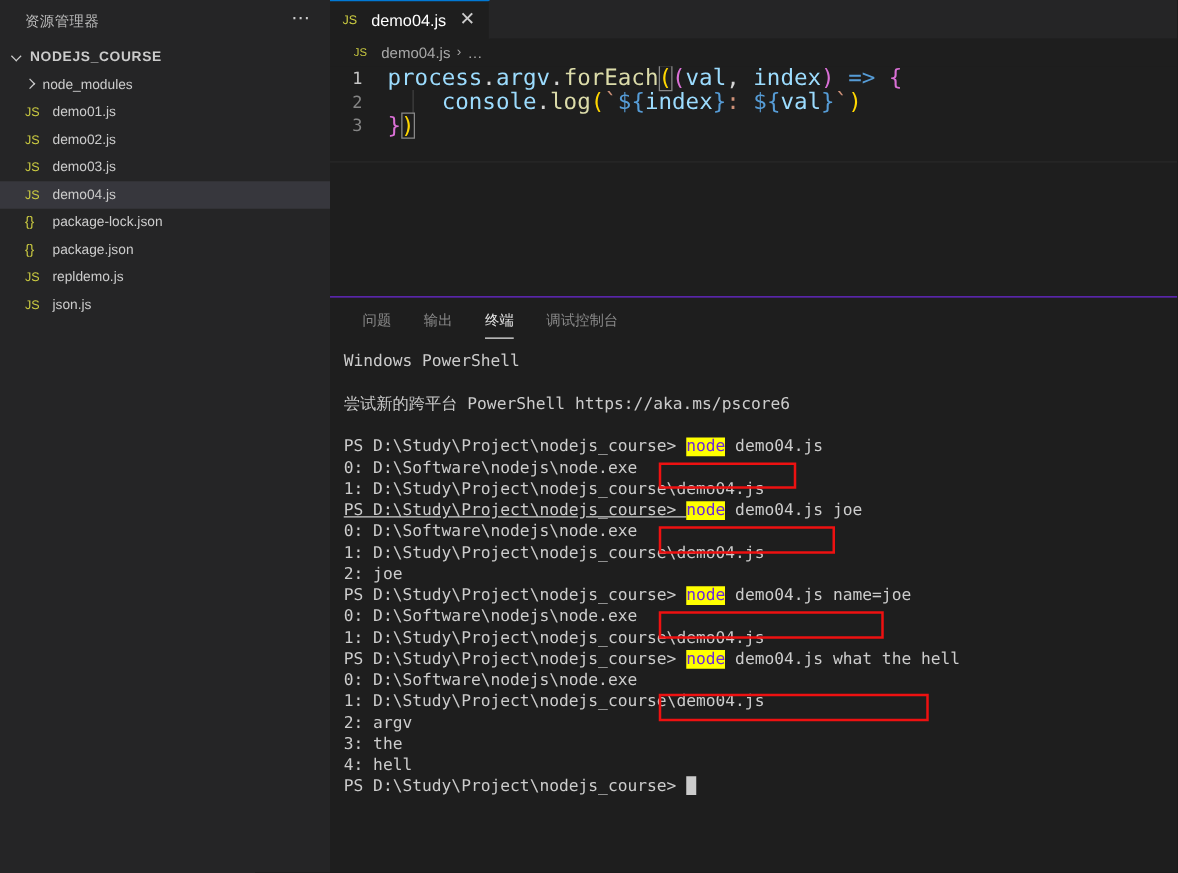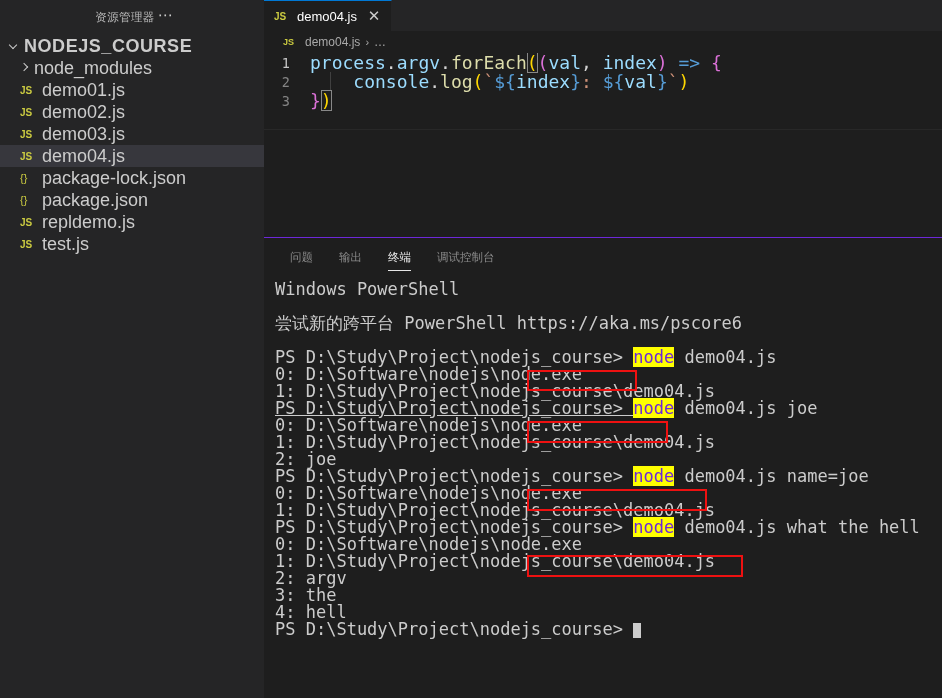--- a/index.html
+++ b/index.html
@@ -22,21 +22,21 @@
     background: #252526;
     flex: 0 0 264px;
     position: relative;
     overflow: hidden;
   }
   #sidebar-header {
     height: 35px;
     display: flex;
     align-items: center;
     padding: 0 12px 0 20px;
-    justify-content: center;
+    justify-content: space-between;
   }
   #sidebar-title {
     font-size: 11.5px;
     color: #bbbbbb;
     letter-spacing: .4px;
   }
   #sidebar-more {
     color: #cccccc;
     font-size: 15px;
     line-height: 8px;
@@ -79,29 +79,29 @@
     transform: rotate(-45deg);
   }
   .chev.down::before {
     left: 4px; top: 4px;
     transform: rotate(45deg);
   }
   .indent { width: 8px; flex: 0 0 8px; }
   .ficon {
     width: 18px; flex: 0 0 18px;
     font-size: 10px;
-    font-weight: bold;
+    font-weight: normal;
     font-family: "Liberation Sans", sans-serif;
     text-align: left;
     margin-right: 4px;
     margin-left: 4px;
   }
   .ficon.js  { color: #cbcb41; }
   .ficon.json{ color: #cbcb41; font-size: 11px; font-weight: normal; }
-  .tree-label { font-size: 18px; }
+  .tree-label { font-size: 11px; }
 
   
   #main {
     flex: 1 1 auto;
     display: flex;
     flex-direction: column;
     background: #1e1e1e;
     position: relative;
     overflow: hidden;
   }
@@ -254,21 +254,21 @@
     font-size: 13px;
     color: #cccccc;
     position: relative;
     overflow: hidden;
   }
   .tline {
     height: 17px;
     line-height: 17px;
     white-space: pre;
     font-family: "DejaVu Sans Mono", monospace;
-    font-size: 17px;
+    font-size: 13px;
     color: #cccccc;
     position: relative;
   }
   .tline.blank { height: 17px; }
   .term-under { text-decoration: underline; }
   .hl-node {
     background: #ffff00;
     color: #6d28d9;
   }
   .redbox {
@@ -345,21 +345,21 @@
 
       <div class="tree-row">
         <span class="indent"></span>
         <span class="ficon js">JS</span>
         <span class="tree-label">repldemo.js</span>
       </div>
 
       <div class="tree-row">
         <span class="indent"></span>
         <span class="ficon js">JS</span>
-        <span class="tree-label">test.js</span>
+        <span class="tree-label">json.js</span>
       </div>
     </div>
   </div>
 
   <div id="main">
 
     <div id="tabbar">
       <div class="tab">
         <span class="ficon js">JS</span>
         <span class="tab-label">demo04.js</span>

